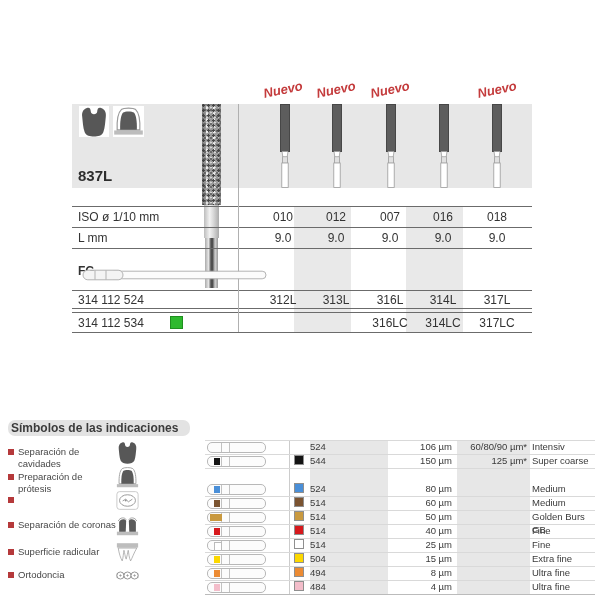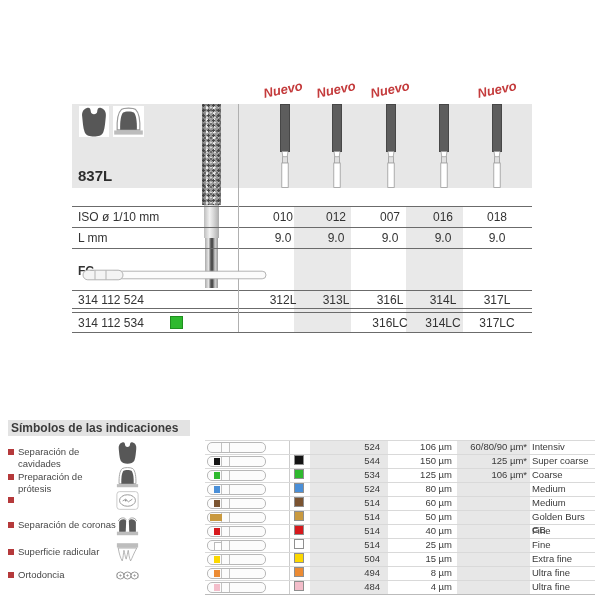--- a/index.html
+++ b/index.html
@@ -34,35 +34,35 @@
     background-size:5px 5px, 7px 6px, 6px 7px, 4px 5px;
     box-shadow: inset 2px 0 2px rgba(60,60,60,.55), inset -2px 0 2px rgba(60,60,60,.55);
   }
   .bur-neck { left:204px; top:205px; width:15px; height:33px;
     background:linear-gradient(90deg,#bdbdbd,#f2f2f2 38%,#d9d9d9 62%,#ababab); }
   .bur-shank { left:205px; top:238px; width:13px; height:50px;
     background:linear-gradient(90deg,#ababab,#e6e6e6 28%,#4f4f4f 46%,#4f4f4f 58%,#d2d2d2 78%,#9a9a9a); }
 
   
   .sec-header { top:420px; height:16px; background:#e3e3e3; font-size:12px; font-weight:bold;
-                color:#3b3b3b; line-height:16px; }
+                color:#3b3b3b; line-height:16px;border-radius:7px; }
   .sec-header span { padding-left:3px; }
 
   
   .bullet { left:8px; width:6px; height:6px; background:#b5393b; }
   .sym-label { left:18px; width:100px; font-size:9.5px; line-height:12px; color:#474747; }
   .sym-icon { left:116px; width:23px; height:23px; }
 
   
   .cc-band { top:440px; height:154px; background:#e7e7e7; }
   .cc-vline { left:289px; top:440px; width:1px; height:154px; background:#cccccc; }
   .cc-row { left:205px; width:390px; height:14px; border-bottom:1px solid #d9d9d9; }
   .cc-rows-top { left:205px; top:440px; width:390px; height:1px; background:#d9d9d9; }
   .cc-row .txt { position:absolute; top:0; font-size:9.5px; line-height:13px; color:#3a3a3a; }
-  .cc-code  { left:105px; width:70px; text-align:right; }
+  .cc-code  { left:105px; width:70px; }
   .cc-grain { left:180px; width:67px; text-align:right; }
   .cc-alt   { left:250px; width:72px; text-align:right; }
   .cc-grade { left:327px; width:62px; text-align:left; }
   .cc-shank { position:absolute; left:2px; top:2px; width:57px; height:9px;
               border:1px solid #b8b8b8; border-radius:5px; background:#fcfcfc; }
   .cc-shank .seg { position:absolute; top:0; width:1px; height:100%; background:#c2c2c2; }
   .cc-shank .band { position:absolute; left:6px; top:1px; width:6px; height:7px; }
   .cc-square { position:absolute; left:89px; top:1px; width:10px; height:10px;
                border:1px solid #8f8f8f; box-sizing:border-box; }
 </style>
@@ -282,32 +282,20 @@
         <div class="seg" style="left:13px"></div>
         <div class="seg" style="left:21px"></div>
         <div class="band" style="background: rgb(20, 20, 20);"></div>
       </div>
     <div class="cc-square" style="background: rgb(20, 20, 20);"></div>
     <div class="txt cc-code">544</div>
     <div class="txt cc-grain">150 µm</div>
     <div class="txt cc-alt">125 µm*</div>
     <div class="txt cc-grade">Super coarse</div>
   </div>
-  <div class="abs cc-row" style="top:468px">
-    <div class="cc-shank">
-        <div class="seg" style="left:13px"></div>
-        <div class="seg" style="left:21px"></div>
-        <div class="band" style="background: rgb(46, 185, 46);"></div>
-      </div>
-    <div class="cc-square" style="background: rgb(46, 185, 46);"></div>
-    <div class="txt cc-code">534</div>
-    <div class="txt cc-grain">125 µm</div>
-    <div class="txt cc-alt">106 µm*</div>
-    <div class="txt cc-grade">Coarse</div>
-  </div>
   <div class="abs cc-row" style="top:482px">
     <div class="cc-shank">
         <div class="seg" style="left:13px"></div>
         <div class="seg" style="left:21px"></div>
         <div class="band" style="background: rgb(74, 143, 216);"></div>
       </div>
     <div class="cc-square" style="background: rgb(74, 143, 216);"></div>
     <div class="txt cc-code">524</div>
     <div class="txt cc-grain">80 µm</div>
     <div class="txt cc-alt"></div>

